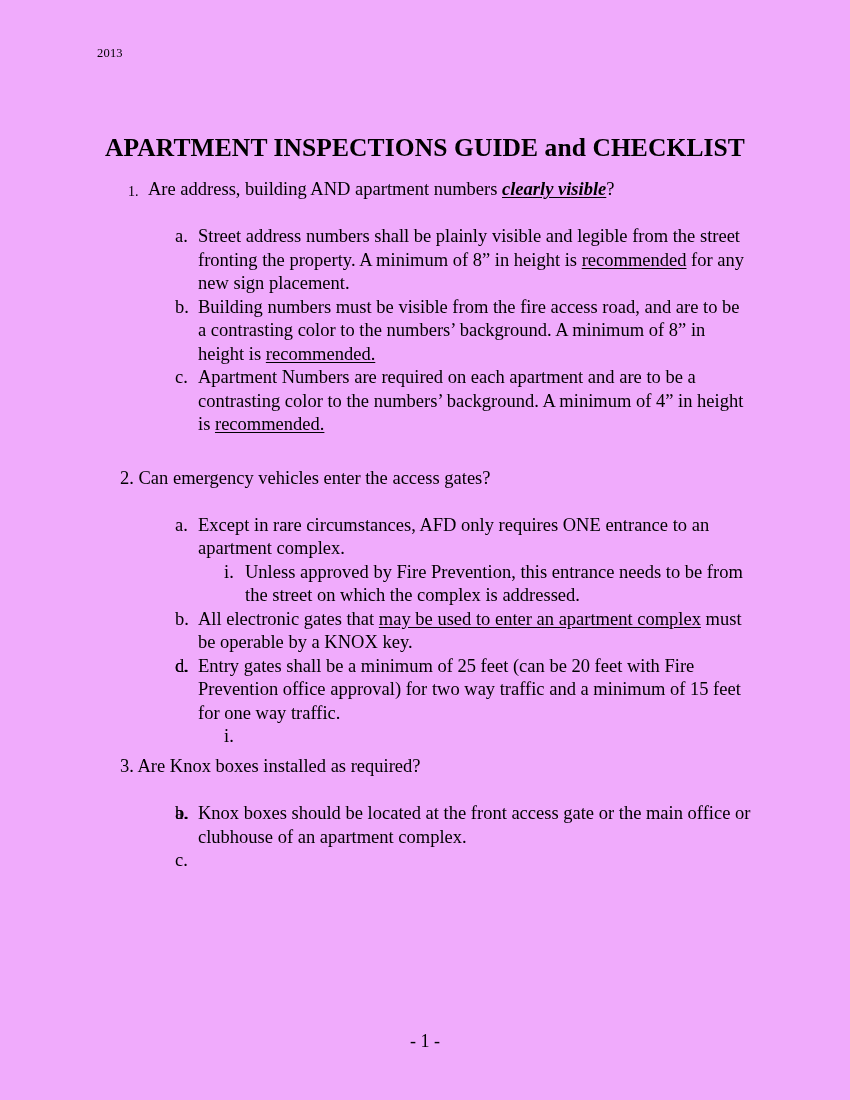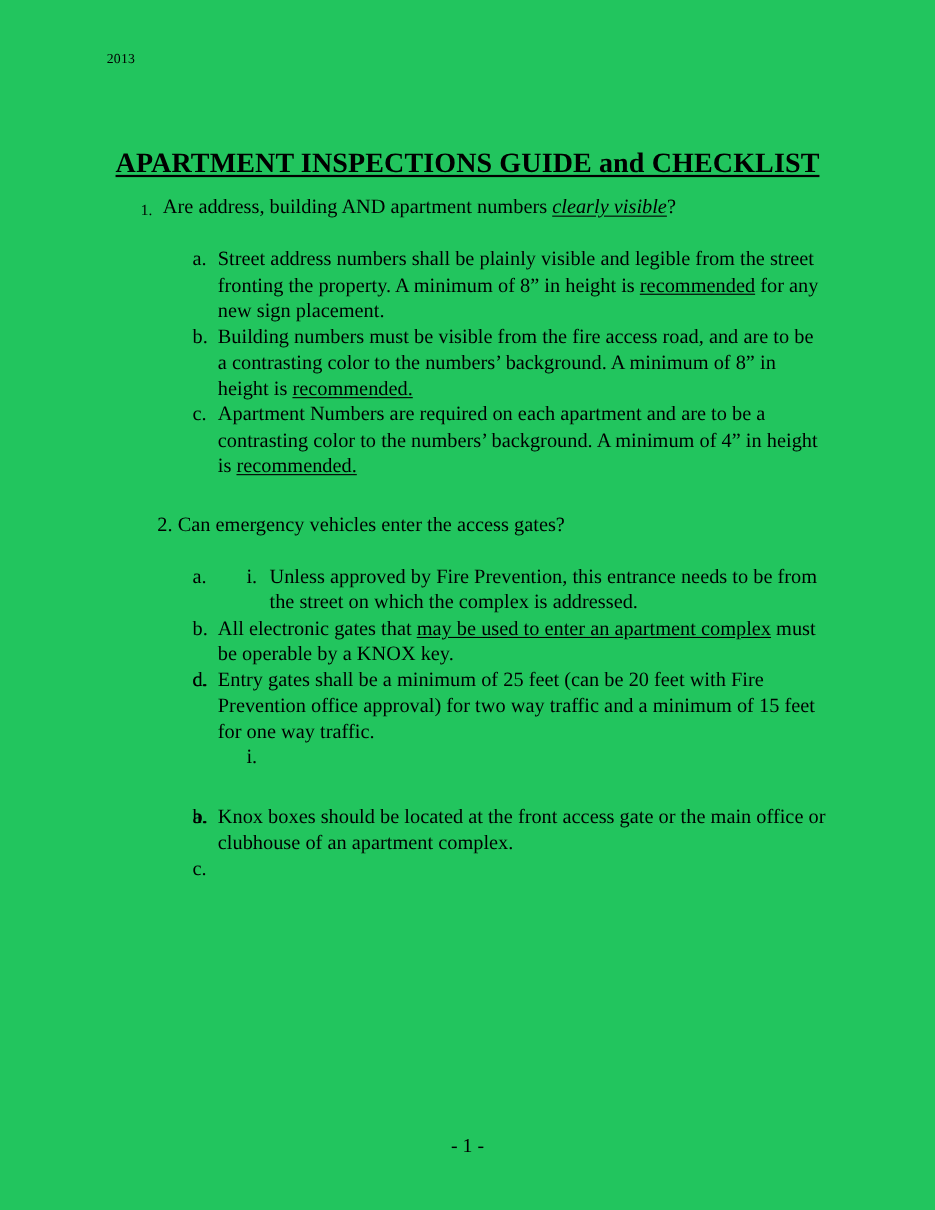--- a/index.html
+++ b/index.html
@@ -9,21 +9,21 @@
     background: #ffffff;
   }
   body {
     font-family: "Liberation Serif", "DejaVu Serif", serif;
     color: #000000;
   }
   .page {
     position: relative;
     width: 850px;
     height: 1100px;
-    background: #22c55e;
+    background: #f0abfc;
     overflow: hidden;
     box-sizing: border-box;
   }
   .header-year {
     position: absolute;
     top: 46px;
     left: 97px;
     font-size: 12.5px;
     letter-spacing: 0.2px;
   }
@@ -31,21 +31,20 @@
     position: absolute;
     top: 116px;
     left: 0;
     right: 0;
     text-align: center;
     font-size: 25.5px;
     font-weight: bold;
     letter-spacing: 0.1px;
   }
   .doc-title .title-underline {
-    text-decoration: underline;
     text-underline-offset: 3px;
   }
   .body-block {
     position: absolute;
     top: 178px;
     left: 0;
     width: 850px;
   }
   
   .q1 {
@@ -62,21 +61,20 @@
     top: 2px;
     font-size: 14px;
   }
   
   .q-plain {
     position: relative;
     padding-left: 120px;
     padding-right: 40px;
     font-size: 18.5px;
     line-height: 23px;
-    margin-left: 23px;
   }
   
   .lvl2 {
     position: relative;
     padding-left: 198px;
     padding-right: 98px;
     font-size: 18.5px;
     line-height: 23.5px;
     text-align: left;
   }
@@ -97,21 +95,21 @@
   }
   .lvl3 > .marker {
     position: absolute;
     left: 224px;
     top: 0;
     width: 20px;
     text-align: left;
   }
   .u { text-decoration: underline; text-underline-offset: 2px; }
   .bi-u {
-    font-weight: normal;
+    font-weight: bold;
     font-style: italic;
     text-decoration: underline;
     text-underline-offset: 2px;
   }
   .gap-md { height: 24px; }
   .gap-lg { height: 30px; }
   .footer {
     position: absolute;
     bottom: 48px;
     left: 0;
@@ -151,21 +149,21 @@
       <span class="marker">c.</span><span>Apartment Numbers are required on each apartment and are to be a contrasting color to the numbers’ background.  A minimum of 4” in height is </span><span class="u">recommended.</span><span></span>
     </div>
 
     <div class="gap-lg"></div>
 
     <div class="q-plain">2. Can emergency vehicles enter the access gates?</div>
 
     <div class="gap-md"></div>
 
     <div class="lvl2">
-      <span class="marker">a.</span>
+      <span class="marker">a.</span><span>Except in rare circumstances, AFD only requires ONE entrance to an apartment complex.</span>
     </div>
     <div class="lvl3">
       <span class="marker">i.</span><span>Unless approved by Fire Prevention, this entrance needs to be from the street on which the complex is addressed.</span>
     </div>
 
     <div class="lvl2">
       <span class="marker">b.</span><span>All electronic gates that </span><span class="u">may be used to enter an apartment complex</span><span> must be operable by a KNOX key.</span>
     </div>
 
     <div class="lvl2">
@@ -174,20 +172,21 @@
 
     <div class="lvl2">
       <span class="marker">d.</span><span>Entry gates shall be a minimum of 25 feet (can be 20 feet with Fire Prevention office approval) for two way traffic and a minimum of 15 feet for one way traffic.</span>
     </div>
     <div class="lvl3">
       <span class="marker">i.</span>
     </div>
 
     <div class="gap-lg"></div>
 
+    <div class="q-plain">3. Are Knox boxes installed as required?</div>
 
     <div class="gap-md"></div>
 
     <div class="lvl2">
       <span class="marker">a.</span>
     </div>
 
     <div class="lvl2">
       <span class="marker">b.</span><span>Knox boxes should be located at the front access gate or the main office or clubhouse of an apartment complex.</span>
     </div>

